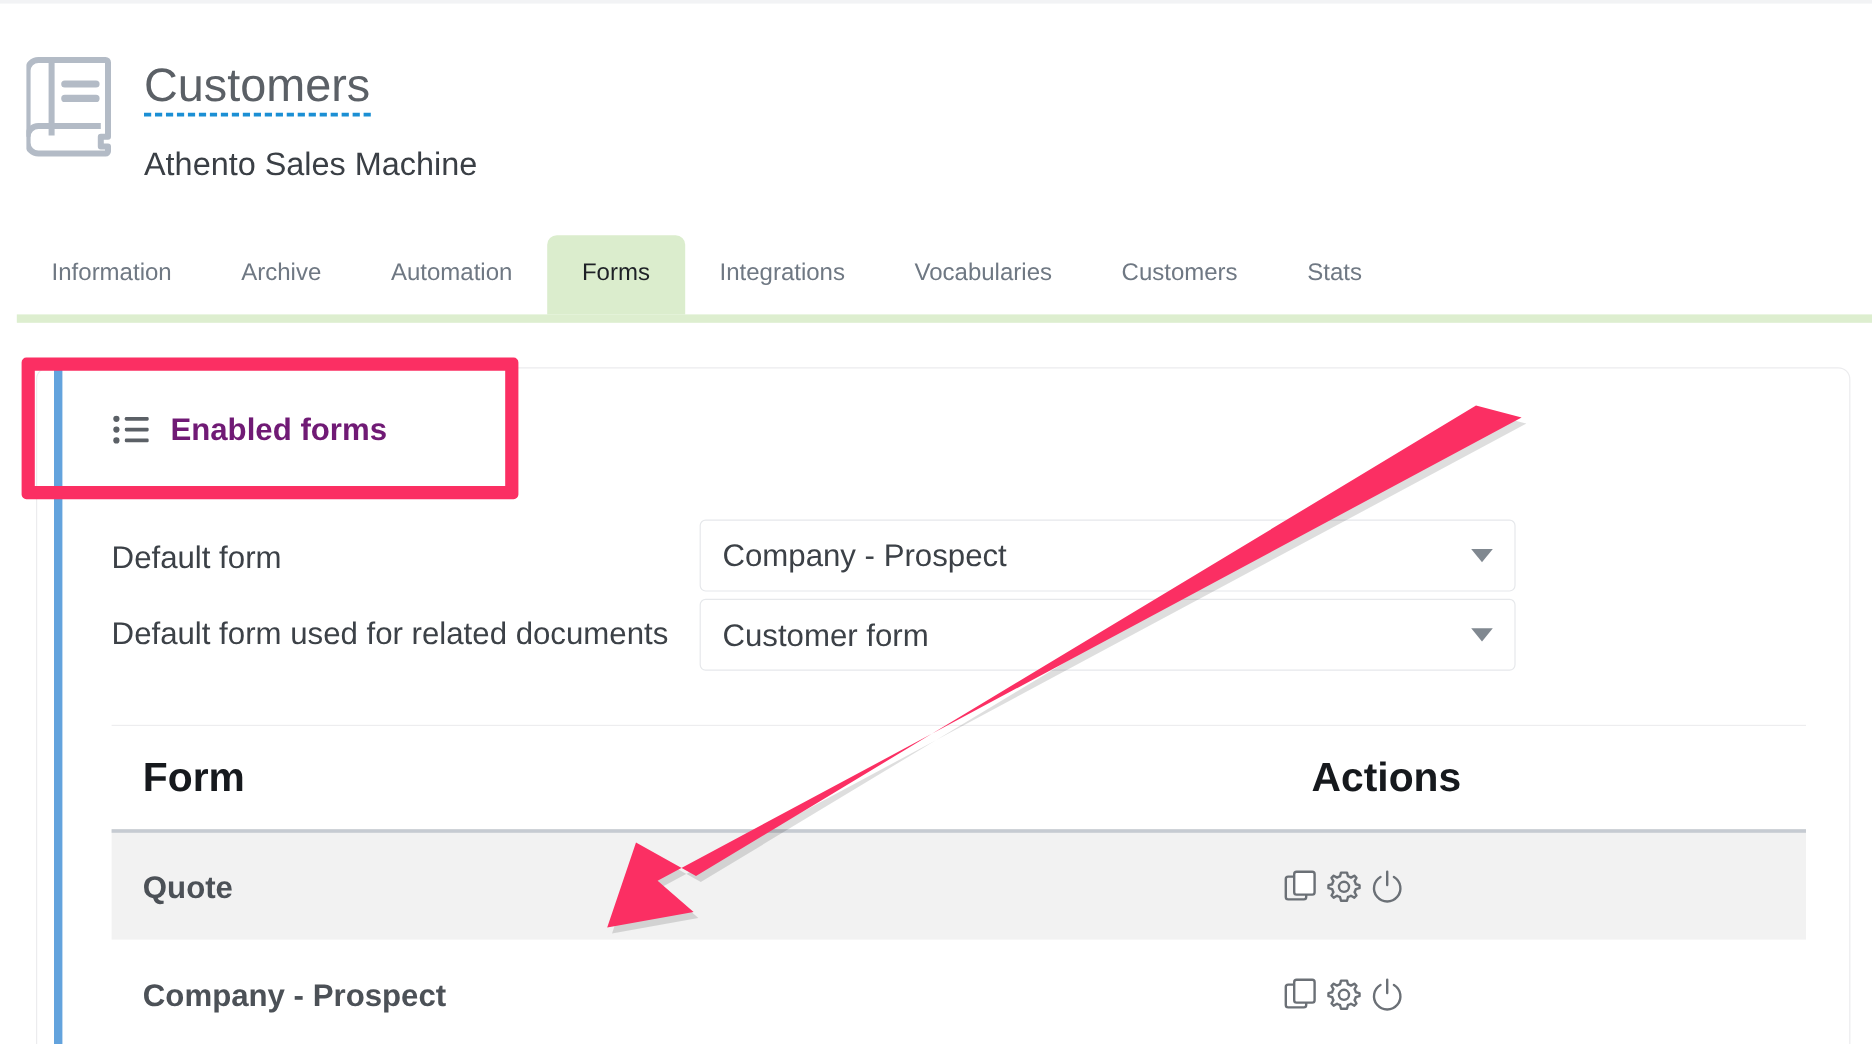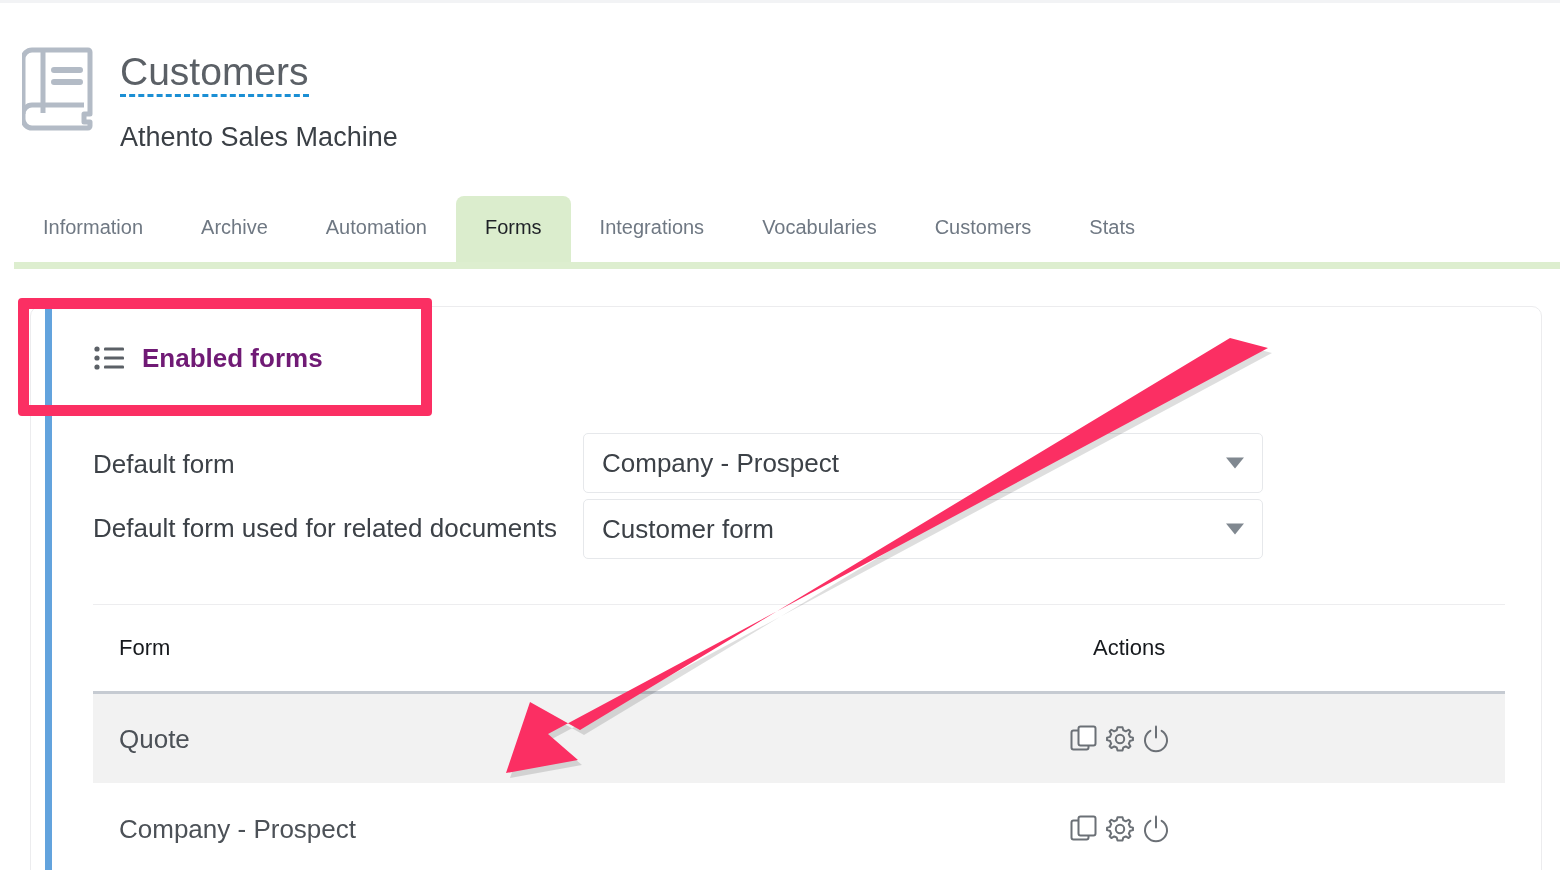--- a/index.html
+++ b/index.html
@@ -211,22 +211,22 @@
   }
 
   .thead {
     display: flex;
     height: 86px;
     align-items: center;
     padding-left: 26px;
   }
 
   .th {
-    font-size: 22px;
-    font-weight: 400;
+    font-size: 34px;
+    font-weight: 700;
     color: #16191d;
     line-height: 30px;
   }
 
   .th.form   { width: 950px; }
   .th.actions{ width: 300px; margin-left: 24px; }
 
   .trow {
     display: flex;
     align-items: center;
@@ -238,21 +238,21 @@
     background: #f2f2f2;
     border-top: 3px solid #c6cbd2;
   }
 
   .td {
     font-size: 26px;
     color: #4c5157;
     line-height: 30px;
   }
 
-  .td.form    { width: 950px; }
+  .td.form    { width: 950px; font-weight: bold; }
   .td.actions { width: 300px; display: flex; align-items: center; gap: 6px; }
 
   .act-icon {
     width: 30px;
     height: 30px;
     flex: none;
     cursor: pointer;
   }
 
   

